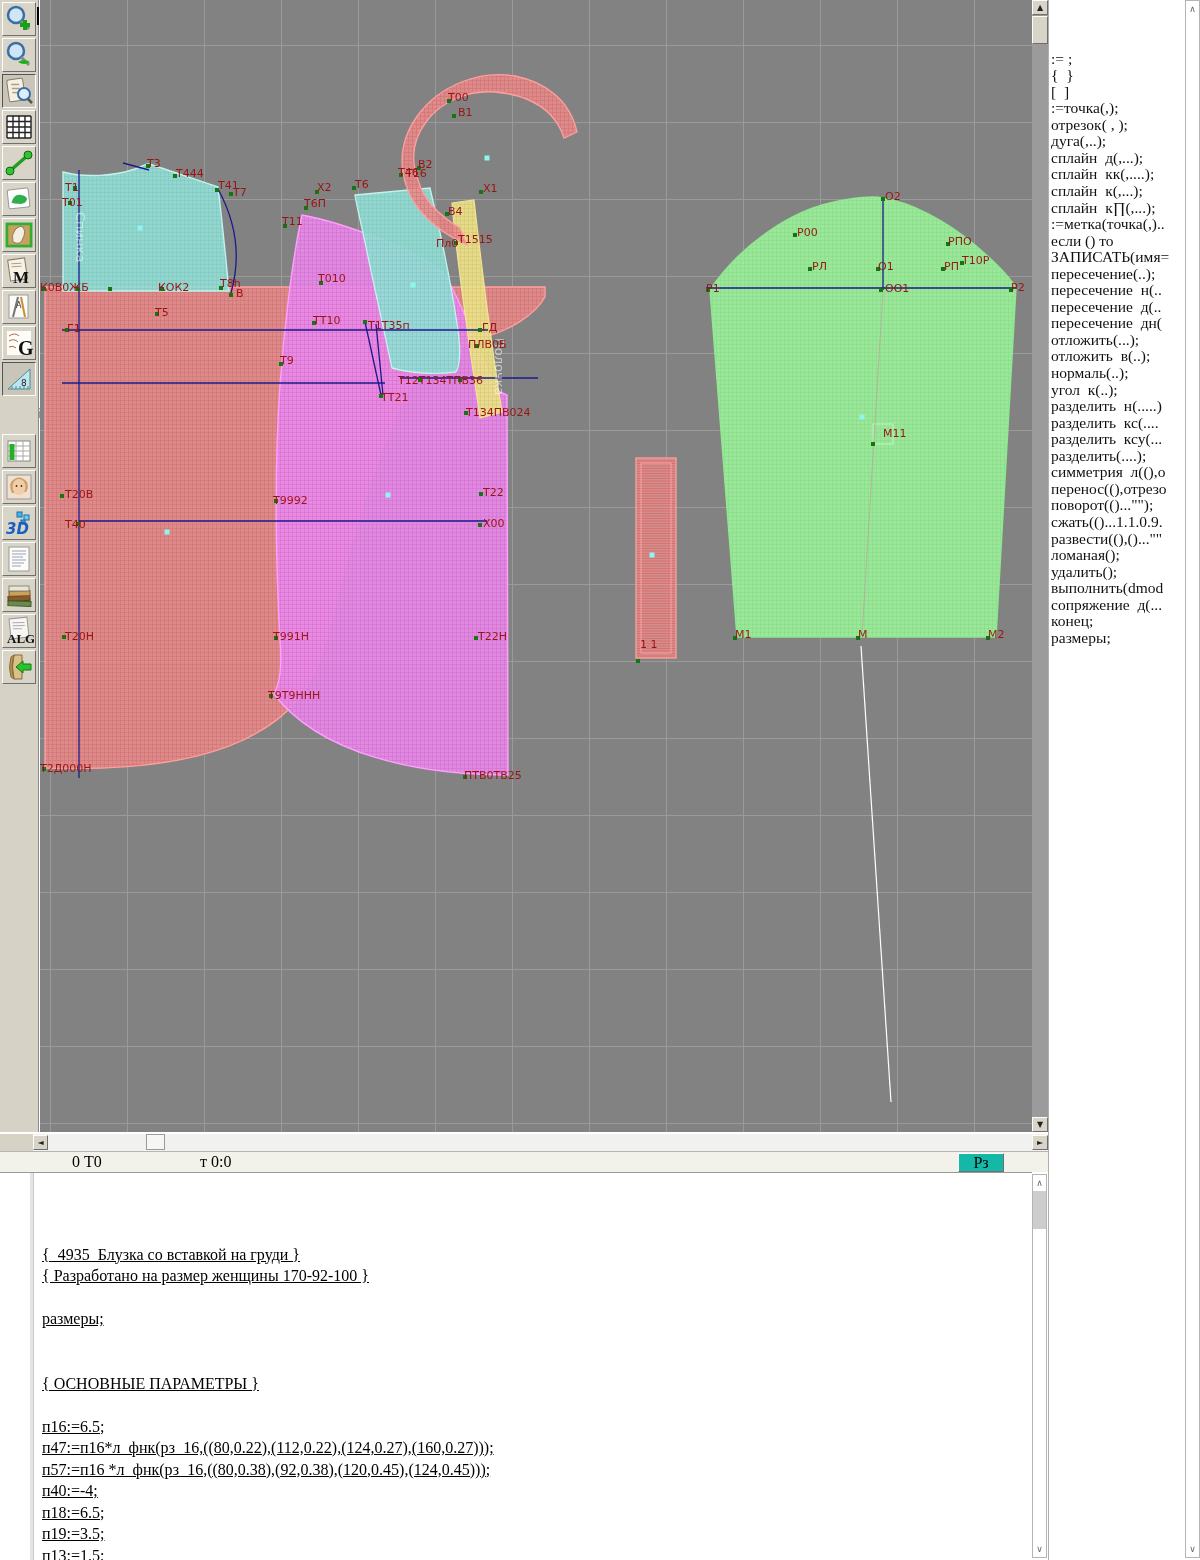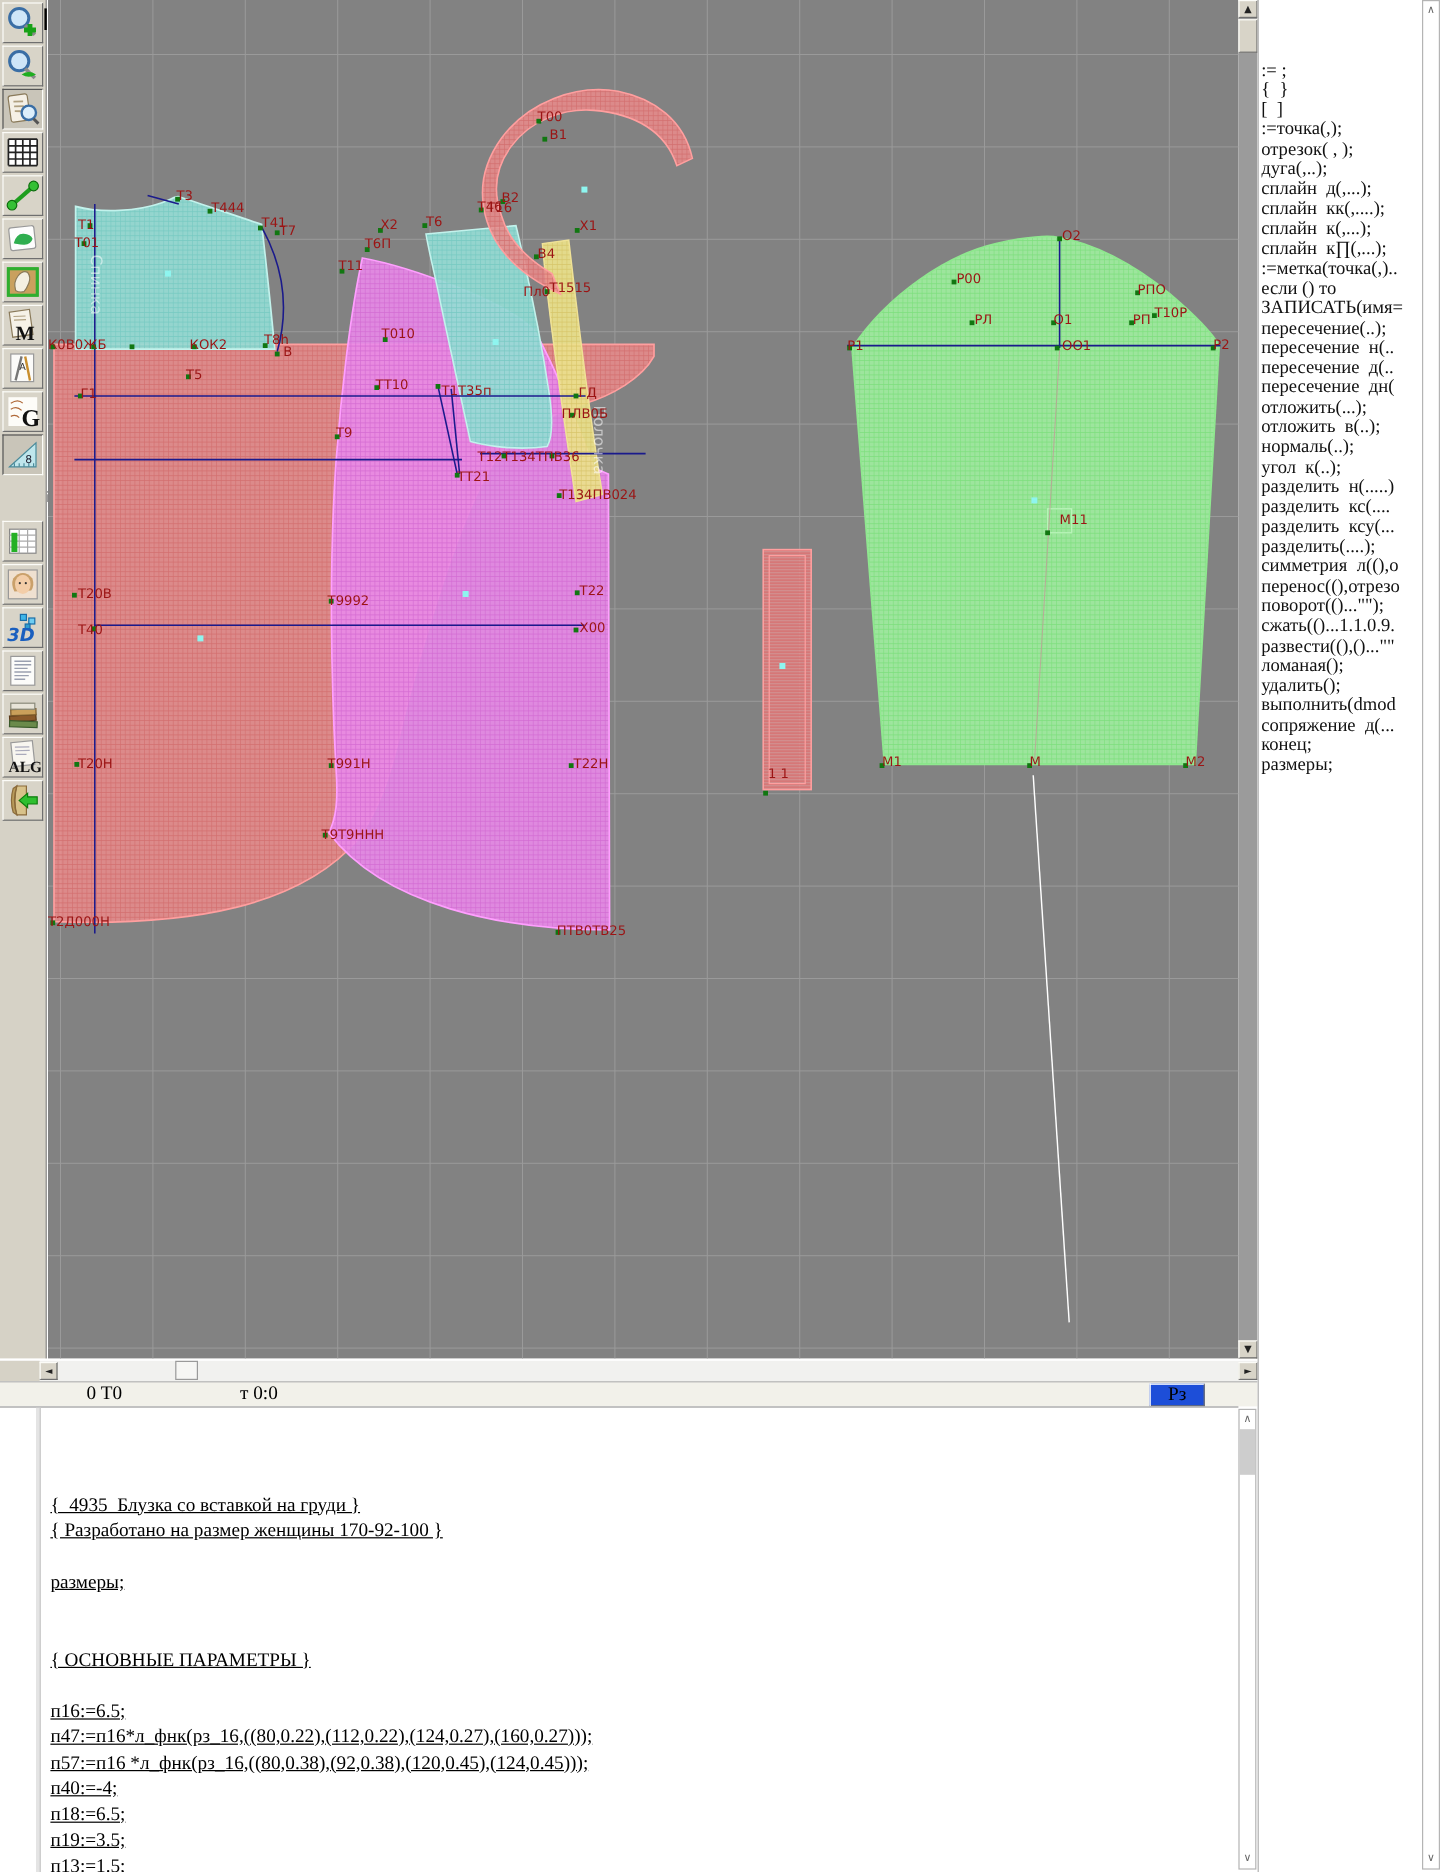--- a/index.html
+++ b/index.html
@@ -32,21 +32,21 @@
              border:1px solid;border-color:#fcfcf8 #6f6f6f #6f6f6f #fcfcf8;}
   #cv-hscroll{position:absolute;left:0;top:1134px;width:1048px;height:17px;background:#f1f1ef;}
   #cv-hscroll .lead{position:absolute;left:0;top:0;width:33px;height:17px;background:#d6d2c6;}
   #cv-hthumb{position:absolute;left:146px;top:1134px;width:19px;height:16px;background:#f6f6f4;
              border:1px solid #9a9a9a;}
   
   #statusbar{position:absolute;left:0;top:1151px;width:1048px;height:21px;background:#f2f1ea;
              border-top:1px solid #b5b5b5;font-size:16px;color:#000;}
   #status-left{position:absolute;left:38px;top:1px;margin-left:34px;}
   #status-mid{position:absolute;left:200px;top:1px;}
-  .chrome-btn{position:absolute;top:1px;height:19px;background:#1d4ed8;border:1px solid;
+  .chrome-btn{position:absolute;top:1px;height:19px;background:#14b8a6;border:1px solid;
               border-color:#fff #6f6f6f #6f6f6f #fff;font-family:"Liberation Serif",serif;
               font-size:16px;text-align:center;line-height:16px;padding-top:1px;}
   #btn-rz{left:958px;width:46px;}
   #btn-md{left:1007px;width:41px;margin-left:44px;}
   
   #editor{position:absolute;left:0;top:1172px;width:1032px;height:388px;background:#fff;
           border-top:1px solid #9a9a9a;overflow:hidden;}
   #editor .gutter{position:absolute;left:30px;top:0;width:4px;height:100%;background:#e4e4e4;
                   border-right:1px solid #c8c8c8;}
   #code{position:absolute;left:42px;top:6px;font-size:16px;line-height:21.5px;color:#000;

